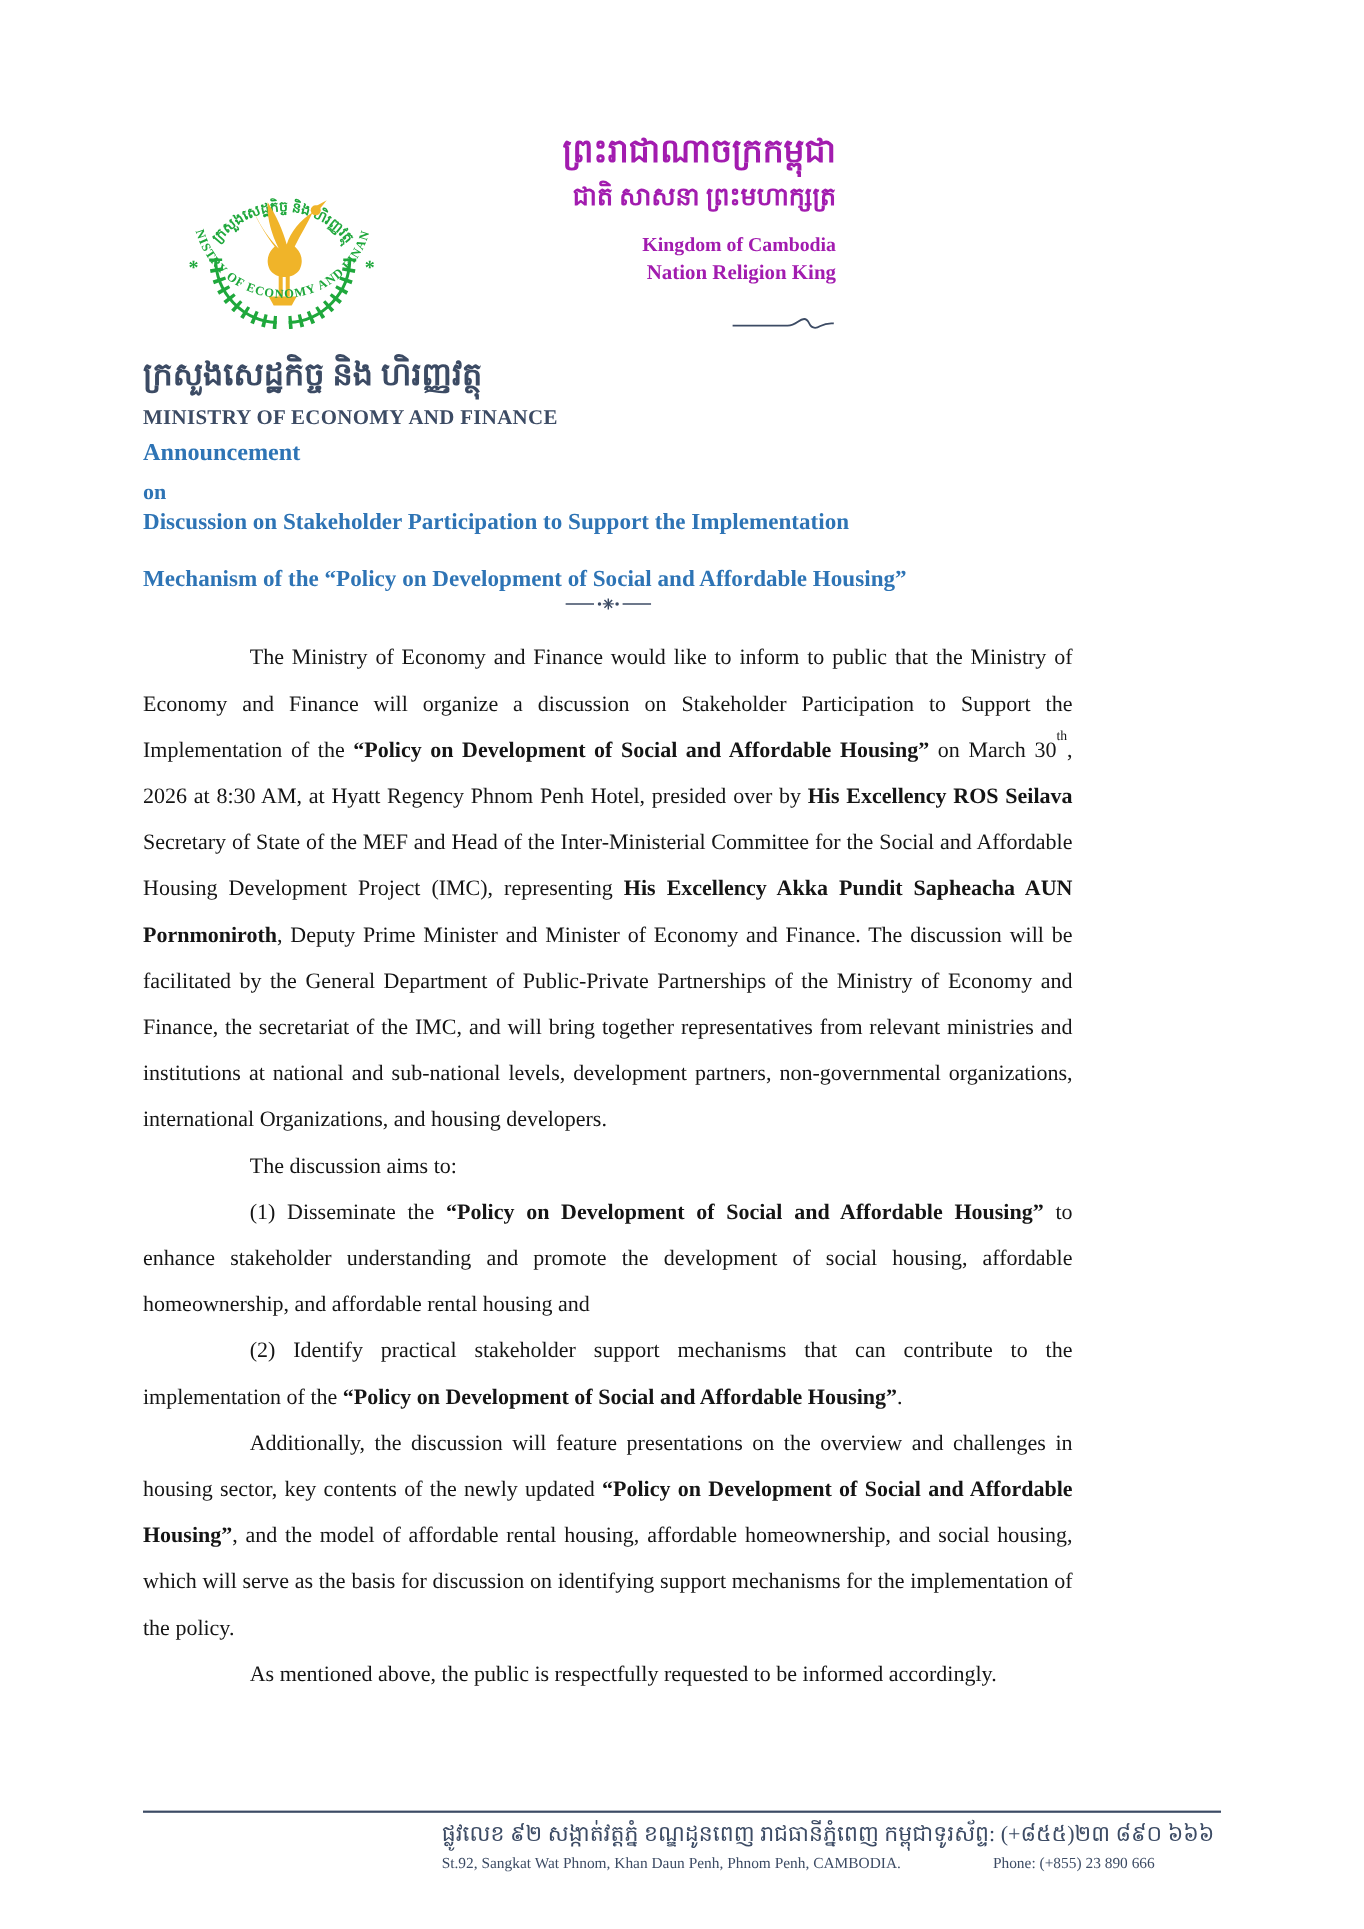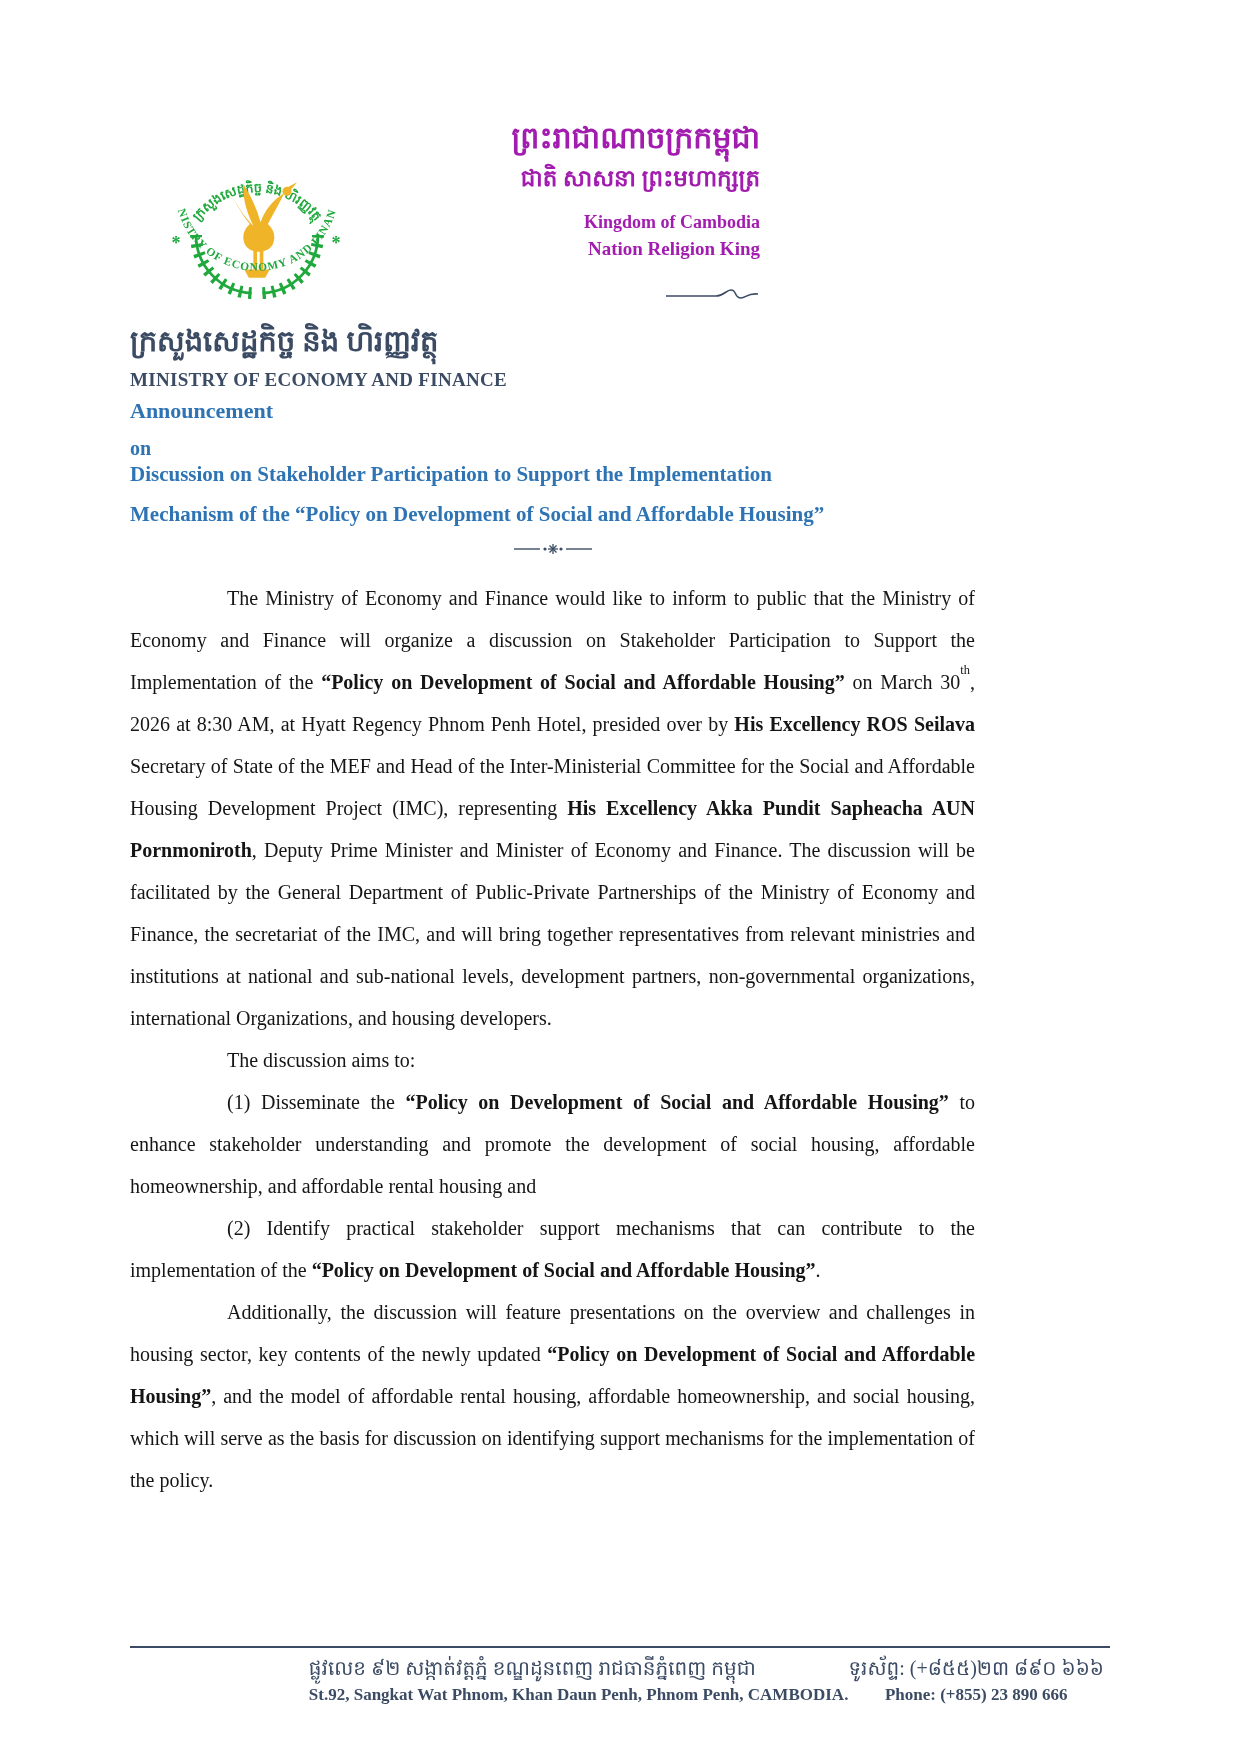--- a/index.html
+++ b/index.html
@@ -19,40 +19,40 @@
   .ministry-block { position:absolute; left:130px; top:322px; color:#3c4b64; }
   .ministry-kh { font-size:29px; font-weight:bold; line-height:38px; }
   .ministry-en { font-size:19px; font-weight:700; margin-top:9px; letter-spacing:0.3px; }
 
   
   .title-block { position:absolute; left:130px; top:398px; width:845px; text-align:left;
                  color:#2e74b5; font-weight:bold; }
   .t1 { font-size:22px; }
   .t2 { font-size:20px; margin-top:13px; }
   .t3 { font-size:21px; margin-top:2px; }
-  .t4 { font-size:21px; margin-top:15px; }
+  .t4 { font-size:21px; margin-top:27px; }
   .ornament { position:absolute; left:130px; top:542px; width:845px; text-align:center; }
 
   
   .body-block { position:absolute; left:130px; top:577px; width:845px; }
   .body-block p {
     margin:0; font-size:20px; line-height:42px; text-align:justify;
     text-indent:97px; color:#151515;
   }
   .body-block b { font-weight:bold; }
   .body-block sup { font-size:0.62em; line-height:0; position:relative; top:-7px; }
 
   
   .footer {
     position:absolute; left:130px; top:1646px; width:980px;
     border-top:2px solid #3c4b64; padding-top:7px;
     display:flex; justify-content:flex-end; color:#3c4b64;
   }
   .f-kh { font-size:20px; line-height:26px; }
-  .f-en { font-size:17px; font-weight:bold; line-height:24px; margin-top:2px; }
+  .f-en { font-size:14px; font-weight:normal; line-height:24px; margin-top:2px; }
   .f-right { text-align:center; padding-right:6px; }
 </style>
 </head>
 <body>
 
 <div class="page">
 
   <div class="logo">
     <svg viewBox="0 0 200 200" width="182" height="200">
       <defs>
@@ -129,20 +129,21 @@
       <line x1="52" y1="7" x2="78" y2="7" stroke="#3c4b64" stroke-width="1.4"></line>
     </svg>
   </div>
 
   <div class="body-block">
     <p><span>The Ministry of Economy and Finance would like to inform to public that the Ministry of Economy and Finance will organize a discussion on Stakeholder Participation to Support the Implementation of the </span><b>“Policy on Development of Social and Affordable Housing”</b><span>  on March 30</span><sup>th</sup><span>, 2026 at 8:30 AM, at Hyatt Regency Phnom Penh Hotel, presided over by </span><b>His Excellency ROS Seilava</b><span> Secretary of State of the MEF and Head of the Inter-Ministerial Committee for the Social and Affordable Housing Development Project (IMC), representing </span><b>His Excellency Akka Pundit Sapheacha AUN Pornmoniroth</b><span>, Deputy Prime Minister and Minister of Economy and Finance. The discussion will be facilitated by the General Department of Public-Private Partnerships of the Ministry of Economy and Finance, the secretariat of the IMC, and will bring together representatives from relevant ministries and institutions at national and sub-national levels, development partners, non-governmental organizations, international Organizations, and housing developers.</span></p>
     <p><span>The discussion aims to:</span></p>
     <p><span>(1) Disseminate the </span><b>“Policy on Development of Social and Affordable Housing”</b><span> to enhance stakeholder understanding and promote the development of social housing, affordable homeownership, and affordable rental housing and</span></p>
     <p><span>(2) Identify practical stakeholder support mechanisms that can contribute to the implementation of the </span><b>“Policy on Development of Social and Affordable Housing”</b><span>.</span></p>
     <p><span>Additionally, the discussion will feature presentations on the overview and challenges in housing sector, key contents of the newly updated </span><b>“Policy on Development of Social and Affordable Housing”</b><span>, and the model of affordable rental housing, affordable homeownership, and social housing, which will serve as the basis for discussion on identifying support mechanisms for the implementation of the policy.</span></p>
+    <p><span>As mentioned above, the public is respectfully requested to be informed accordingly.</span></p>
   </div>
 
   <div class="footer">
     <div>
       <div class="f-kh">ផ្លូវលេខ ៩២ សង្កាត់វត្តភ្នំ ខណ្ឌដូនពេញ រាជធានីភ្នំពេញ កម្ពុជា</div>
       <div class="f-en">St.92, Sangkat Wat Phnom, Khan Daun Penh, Phnom Penh, CAMBODIA.</div>
     </div>
     <div class="f-right">
       <div class="f-kh">ទូរស័ព្ទ: (+៨៥៥)២៣ ៨៩០ ៦៦៦</div>
       <div class="f-en">Phone: (+855) 23 890 666</div>

